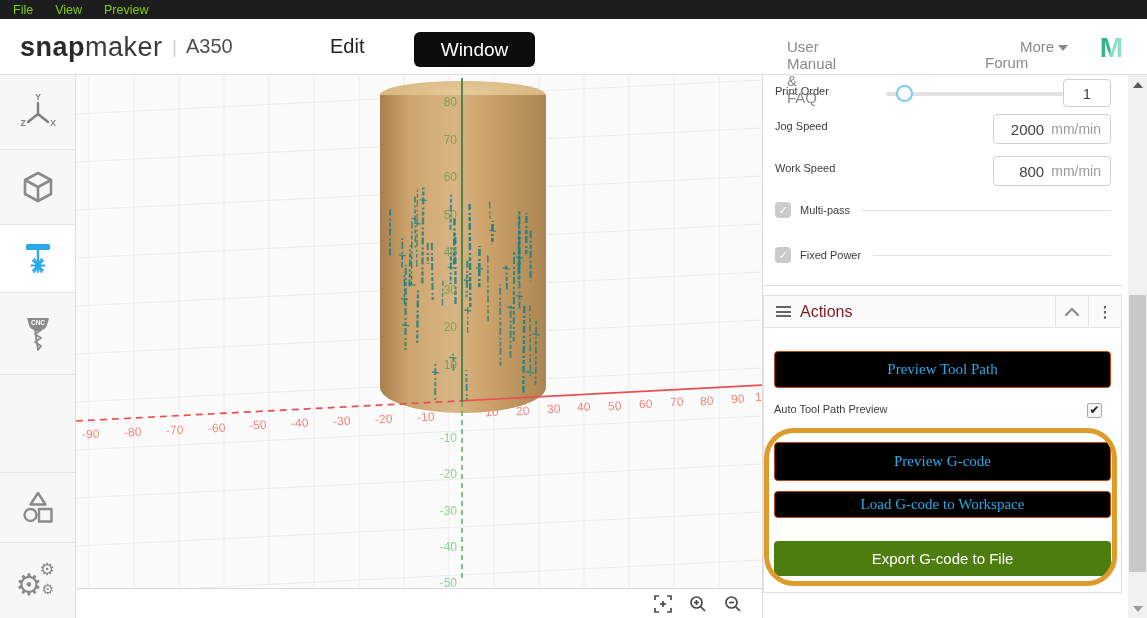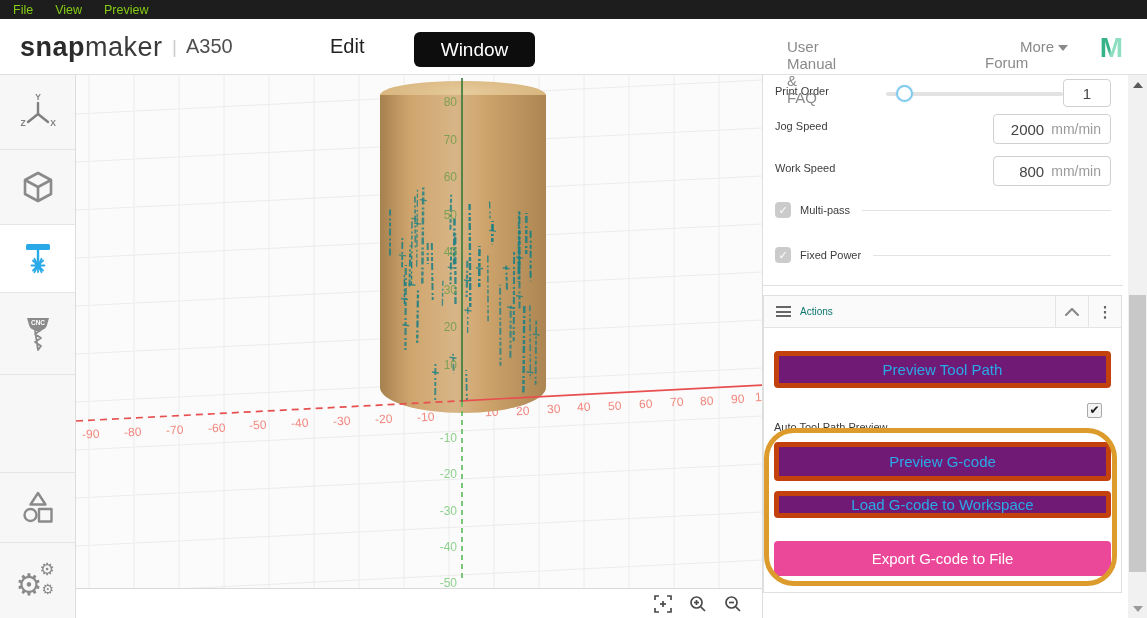--- a/index.html
+++ b/index.html
@@ -95,35 +95,35 @@
             display:flex; align-items:center; justify-content:center; margin-right:9px; cursor:pointer; }
   .toggle-row .divider { flex:1; height:1px; background:#e3e3e3; margin-left:12px; }
   .settings-divider { position:absolute; left:0; top:210px; width:360px; height:1px; background:#e0e0e0; }
 
   .actions-card { position:absolute; left:0px; top:220px; width:359px; height:298px;
                   border:1px solid #e0e0e0; background:#fff; }
   .actions-header { position:absolute; left:0; top:0; width:100%; height:32px; background:#fafafa;
                     border-bottom:1px solid #e4e4e4; display:flex; align-items:center; }
   .hamb { margin-left:12px; width:15px; cursor:pointer; }
   .hamb div { height:2px; background:#666; margin:2.5px 0; }
-  .actions-title { margin-left:9px; font-size:10px; color:#0f766e; }
+  .actions-title { margin-left:9px; font-size:16px; color:#7f1d1d; }
   .ah-btn { width:33px; height:32px; border-left:1px solid #e4e4e4; display:flex; align-items:center;
             justify-content:center; cursor:pointer; margin-left:auto; }
   .ah-btn + .ah-btn { margin-left:0; }
   .dots { color:#666; font-size:15px; font-weight:bold; letter-spacing:0; line-height:5px; }
   .btn { position:absolute; left:10px; width:337px; border-radius:4px; display:flex; align-items:center;
          justify-content:center; font-size:15px; cursor:pointer; }
-  .btn.outline { background:#701a75; border:5px solid #c2410c; color:#2aa9e8; }
+  .btn.outline { background:#000000; border:1px solid #c2410c; color:#2aa9e8;font-family:Liberation Serif, serif; }
   .btn.solid { border:none; color:#fff; }
   .btn-preview { top:55px; height:37px; }
   .btn-generate { top:146px; height:39px; }
   .btn-load { top:195px; height:27px; }
   .btn-export { top:245px; height:35px; }
   .auto-row { position:absolute; left:10px; top:105px; width:337px; height:20px; }
-  .auto-row .prow-label { position:absolute; left:0; top:20px; }
+  .auto-row .prow-label { position:absolute; left:0; top:2px; }
   .ncheck { position:absolute; right:9px; top:2px; width:15px; height:15px; background:#f4f4f4;
             border:1px solid #a9a9a9; border-radius:2px; font-size:12px; line-height:13px; text-align:center;
             color:#1a1a1a; cursor:pointer; }
   .annotation-ring { position:absolute; left:1px; top:353px; width:353px; height:158px;
                      border:5px solid #dd9b2b; border-radius:30px; z-index:8; pointer-events:none; }
 
   
   .scrollbar { position:absolute; left:1128px; top:75px; width:19px; height:543px; background:#f1f1f1; z-index:12; }
   .sb-arrow { position:absolute; left:0; width:19px; height:19px; display:flex; align-items:center;
               justify-content:center; cursor:pointer; }
@@ -453,21 +453,21 @@
 
     <div class="btn outline btn-preview">Preview Tool Path</div>
 
     <div class="auto-row">
       <span class="prow-label">Auto Tool Path Preview</span>
       <div class="ncheck" id="chk-autopreview">✔</div>
     </div>
 
     <div class="btn outline btn-generate">Preview G-code</div>
     <div class="btn outline btn-load">Load G-code to Workspace</div>
-    <div class="btn solid btn-export" id="btn-export" style="background: #ec4899;">Export G-code to File</div>
+    <div class="btn solid btn-export" id="btn-export" style="background: #4d7c0f;">Export G-code to File</div>
   </div>
 
   <div class="annotation-ring"></div>
 </div>
 
 <div class="scrollbar">
   <div class="sb-arrow" style="top:0">
       <div class="tri-up"></div>
     </div>
   <div class="sb-thumb"></div>

